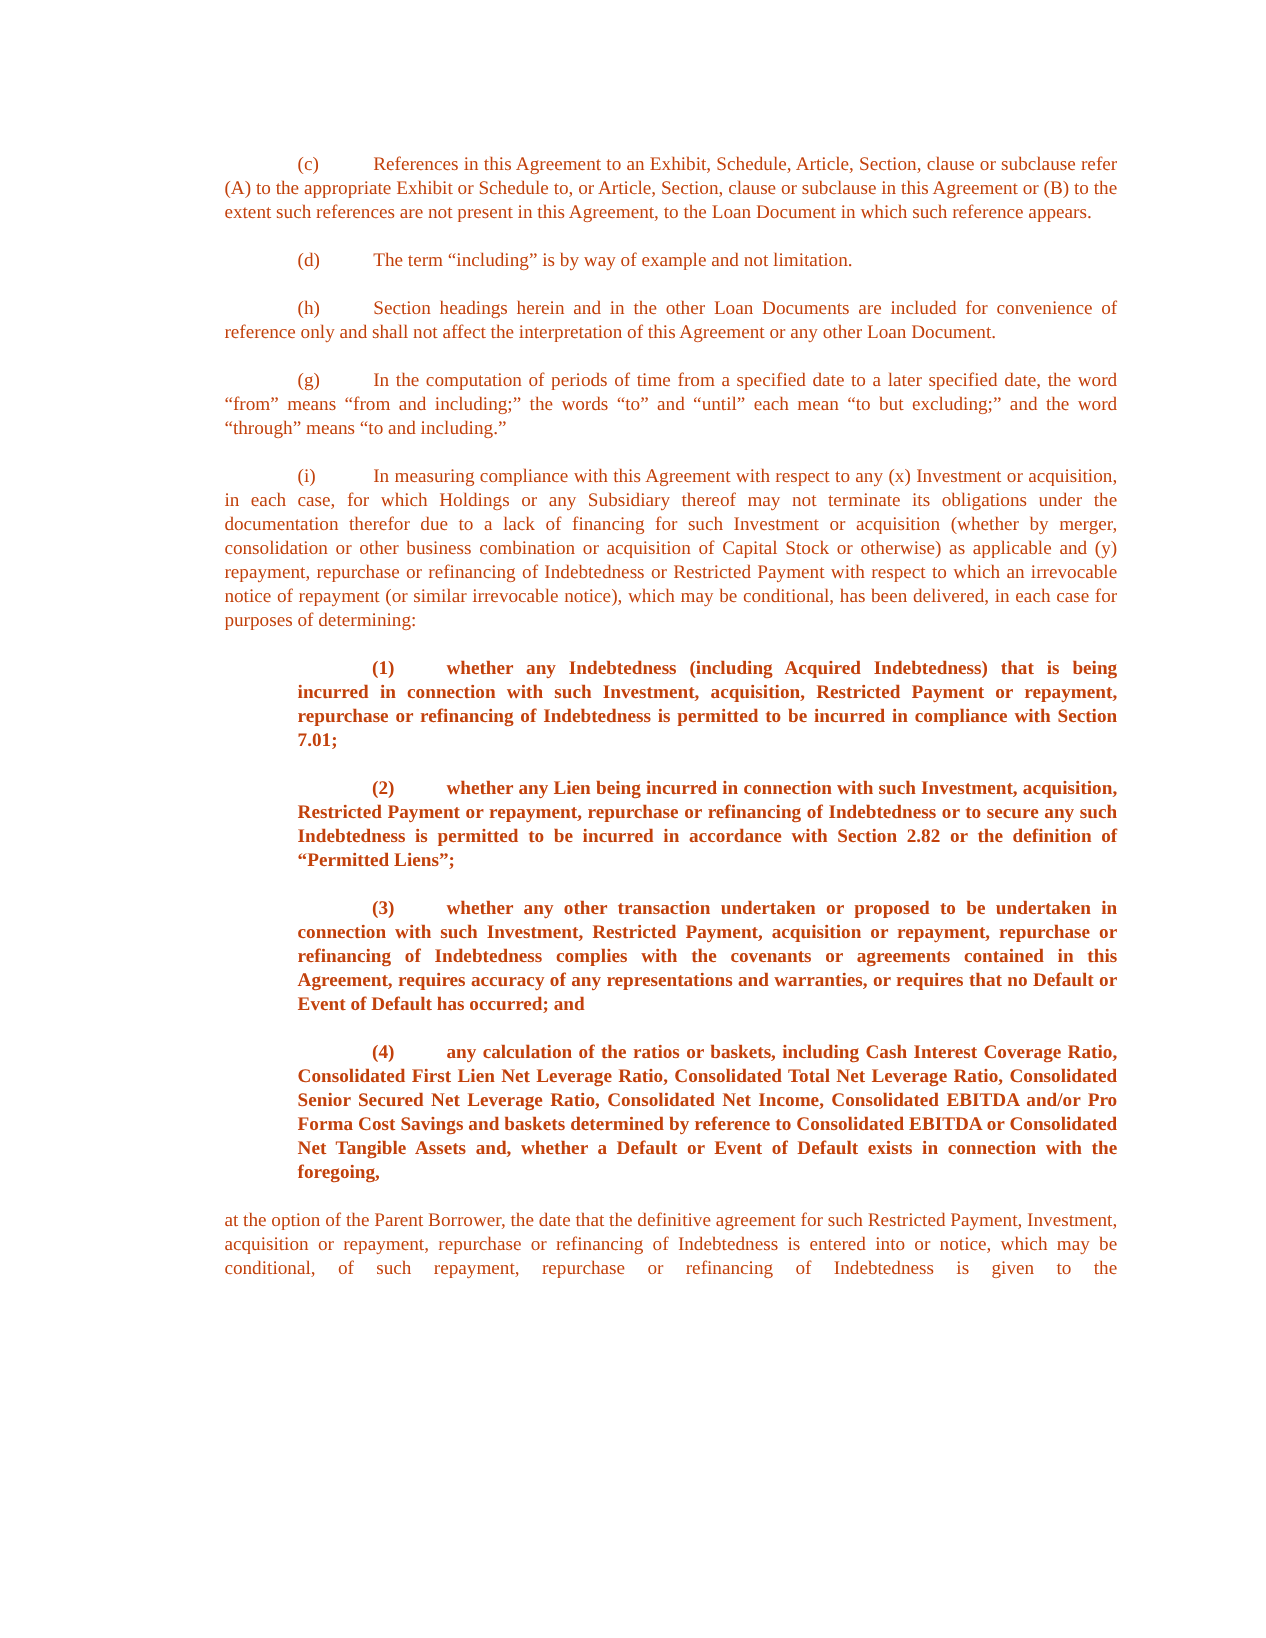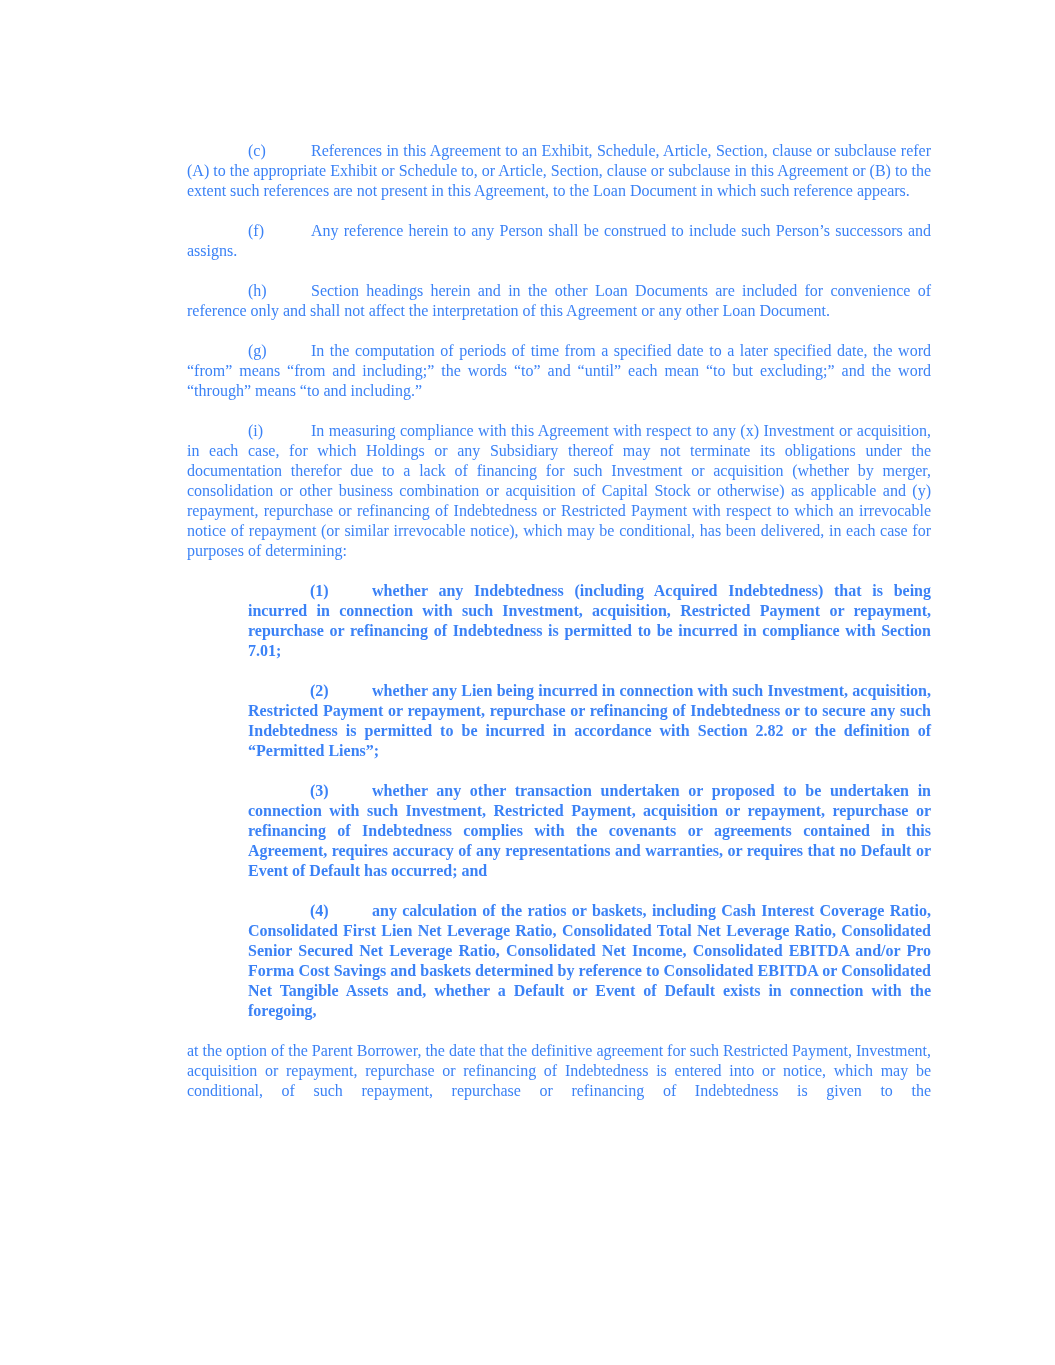--- a/index.html
+++ b/index.html
@@ -1,25 +1,25 @@
 <!DOCTYPE html>
 <html><head>
 <meta charset="utf-8">
 <style>
   html, body { margin: 0; padding: 0; background: #ffffff; }
   body { width: 1055px; height: 1365px; position: relative; overflow: hidden; }
   .page {
     position: absolute;
     left: 187px;
-    top: 141px;
+    top: 128px;
     width: 744px;
     font-family: "Liberation Serif", serif;
     font-size: 16px;
     line-height: 20px;
-    color: #3b82f6;
+    color: #c2410c;
   }
   .para {
     margin: 0 0 20px 0;
     text-align: justify;
     text-indent: 61px;
   }
   .para .label {
     display: inline-block;
     width: 63px;
     text-indent: 0;
@@ -41,23 +41,23 @@
     text-indent: 0;
   }
 </style>
 </head>
 <body>
 
 <div class="page">
 
   <p class="para"><span class="label">(c)</span><span>References in this Agreement to an Exhibit, Schedule, Article, Section, clause or subclause refer (A) to the appropriate Exhibit or Schedule to, or Article, Section, clause or subclause in this Agreement or (B) to the extent such references are not present in this Agreement, to the Loan Document in which such reference appears.</span></p>
 
+  <p class="para"><span class="label">(d)</span><span>The term “including” is by way of example and not limitation.</span></p>
 
 
-  <p class="para"><span class="label">(f)</span><span>Any reference herein to any Person shall be construed to include such Person’s successors and assigns.</span></p>
 
   <p class="para"><span class="label">(h)</span><span>Section headings herein and in the other Loan Documents are included for convenience of reference only and shall not affect the interpretation of this Agreement or any other Loan Document.</span></p>
 
   <p class="para"><span class="label">(g)</span><span>In the computation of periods of time from a specified date to a later specified date, the word “from” means “from and including;” the words “to” and “until” each mean “to but excluding;” and the word “through” means “to and including.”</span></p>
 
   <p class="para"><span class="label">(i)</span><span>In measuring compliance with this Agreement with respect to any (x) Investment or acquisition, in each case, for which Holdings or any Subsidiary thereof may not terminate its obligations under the documentation therefor due to a lack of financing for such Investment or acquisition (whether by merger, consolidation or other business combination or acquisition of Capital Stock or otherwise) as applicable and (y) repayment, repurchase or refinancing of Indebtedness or Restricted Payment with respect to which an irrevocable notice of repayment (or similar irrevocable notice), which may be conditional, has been delivered, in each case for purposes of determining:</span></p>
 
   <p class="sub"><span class="label">(1)</span><span>whether any Indebtedness (including Acquired Indebtedness) that is being incurred in connection with such Investment, acquisition, Restricted Payment or repayment, repurchase or refinancing of Indebtedness is permitted to be incurred in compliance with Section 7.01;</span></p>
 
   <p class="sub"><span class="label">(2)</span><span>whether any Lien being incurred in connection with such Investment, acquisition, Restricted Payment or repayment, repurchase or refinancing of Indebtedness or to secure any such Indebtedness is permitted to be incurred in accordance with Section 2.82 or the definition of “Permitted Liens”;</span></p>

